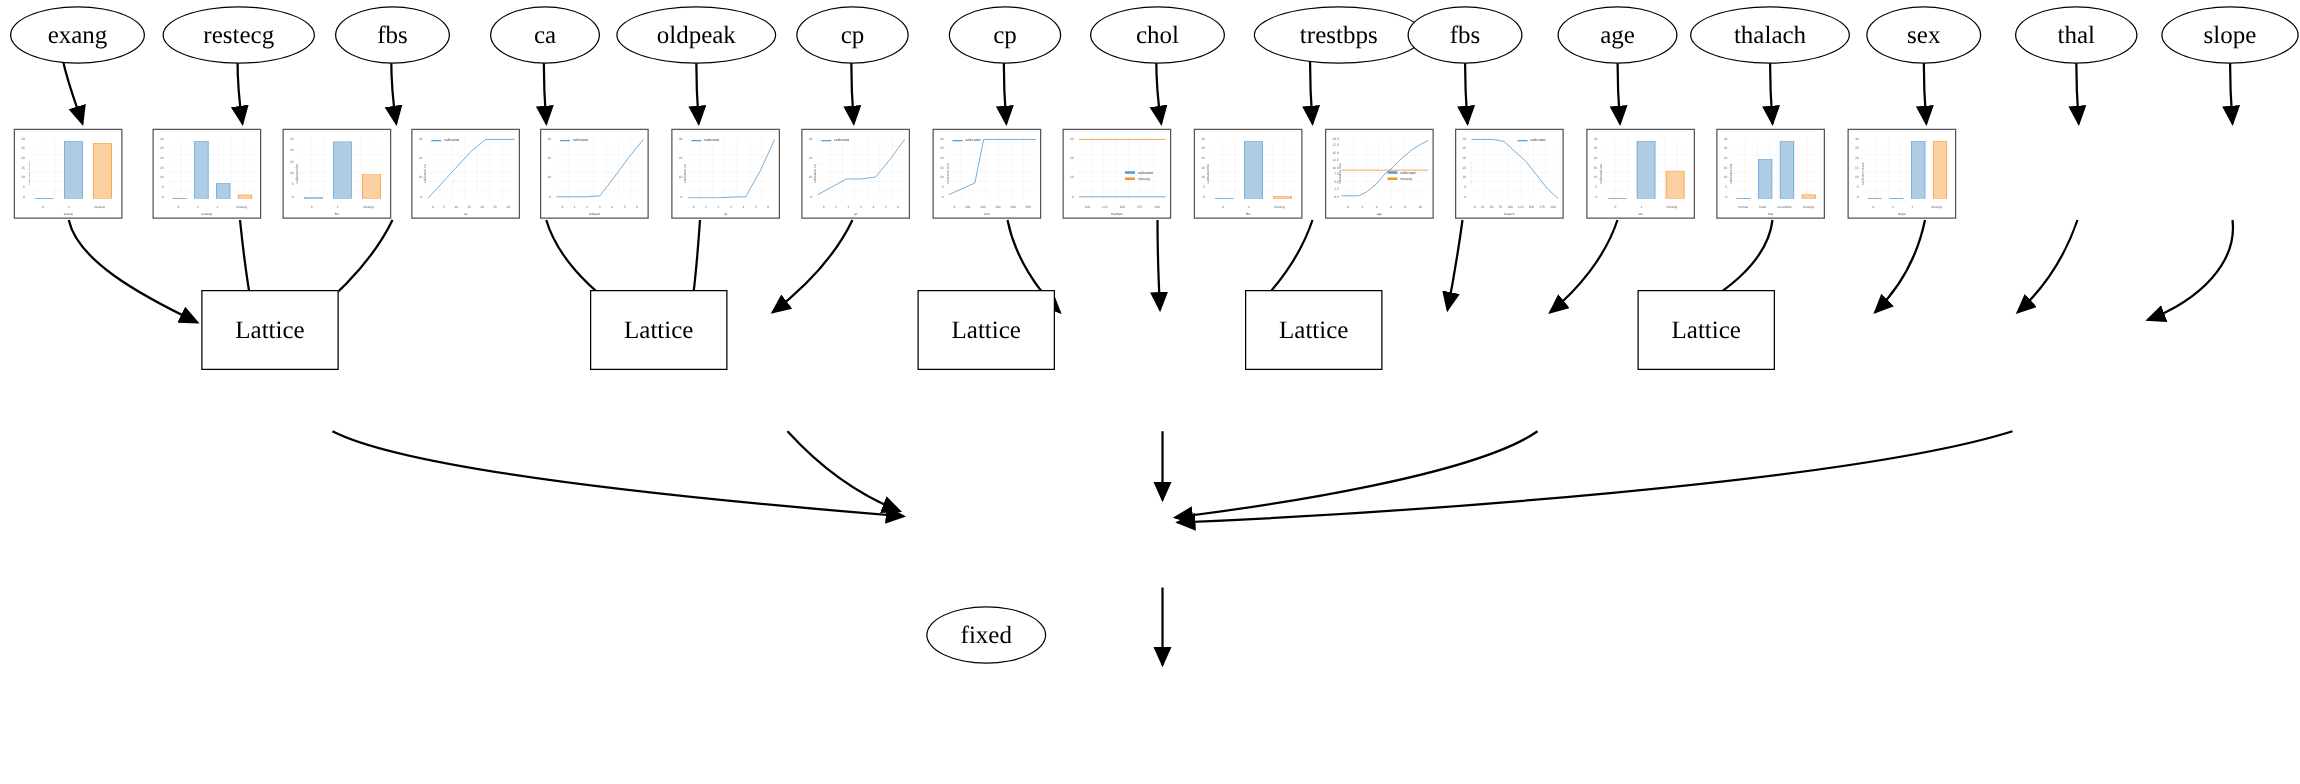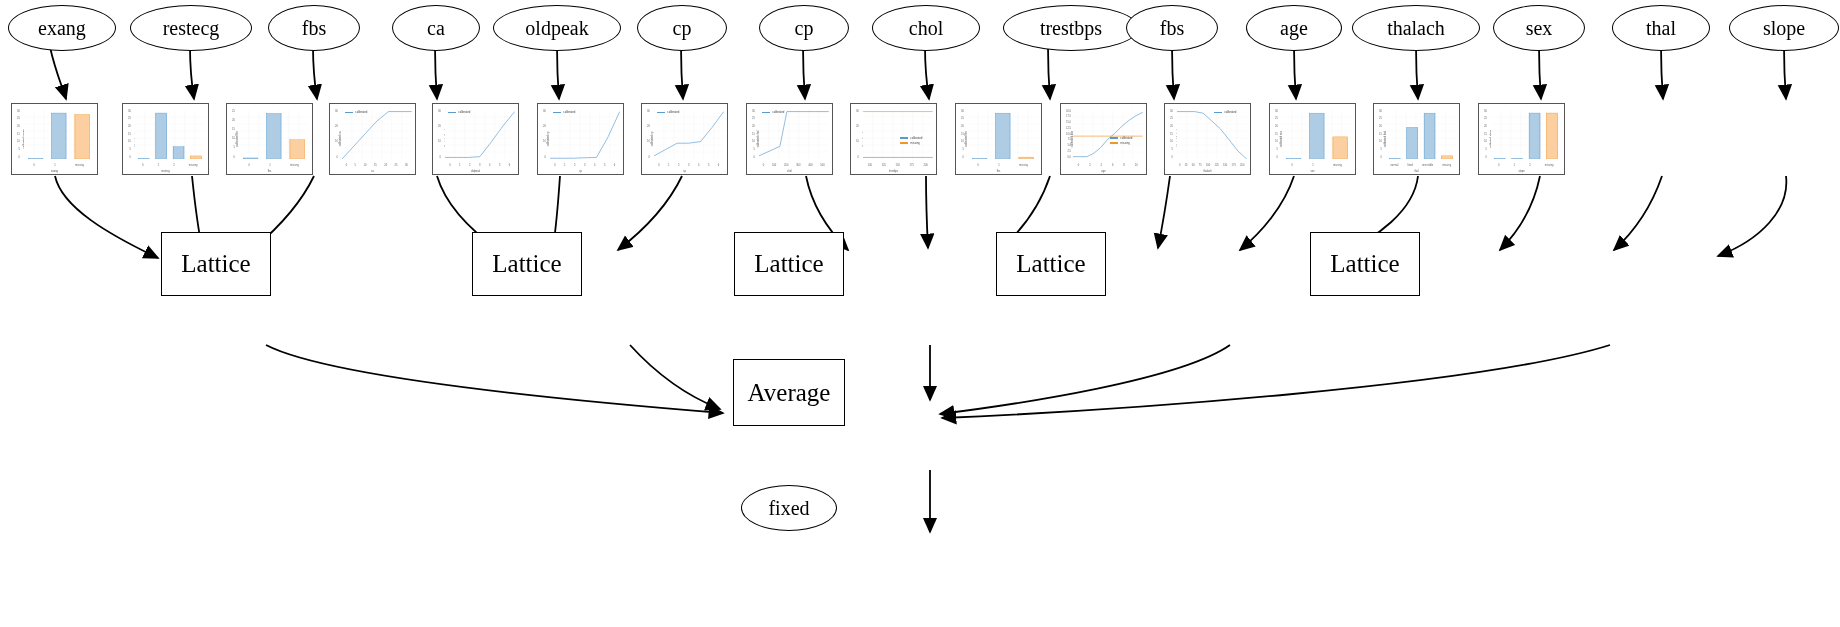--- a/index.html
+++ b/index.html
@@ -7,21 +7,21 @@
        font-family:"Liberation Serif","DejaVu Serif",serif;color:#000;}
   #stage{position:absolute;inset:0;}
   svg.edges{position:absolute;left:0;top:0;width:1840px;height:627px;pointer-events:none;}
 
   .node-ellipse{position:absolute;border:1.6px solid #000;border-radius:50%;
        background:#fff;display:flex;align-items:center;justify-content:center;
        font-size:20px;line-height:1;box-sizing:border-box;}
 
   .box{position:absolute;border:1.6px solid #000;background:#fff;
        display:flex;align-items:center;justify-content:center;
-       font-size:25px;box-sizing:border-box;}
+       font-size:20px;box-sizing:border-box;}
 
   .plot{position:absolute;border:1.5px solid #555;background:#fff;box-sizing:border-box;
         overflow:hidden;}
   .plot .inner{position:absolute;left:14%;top:8%;right:4%;bottom:22%;background:#fff;}
   .plot svg{position:absolute;left:0;top:0;width:100%;height:100%;}
   .axlabel{position:absolute;font-family:"Liberation Sans","DejaVu Sans",sans-serif;
            color:#555;font-size:2.6px;}
   .ylab{left:3px;top:50%;transform:translateY(-50%) rotate(-90deg);transform-origin:center;
         white-space:nowrap;}
   .xlab{bottom:1px;left:0;width:100%;text-align:center;}
@@ -741,21 +741,18 @@
   <div class="box" style="left:734px;top:232px;width:110px;height:64px;">
       <span>Lattice</span>
     </div>
   <div class="box" style="left:996px;top:232px;width:110px;height:64px;">
       <span>Lattice</span>
     </div>
   <div class="box" style="left:1310px;top:232px;width:110px;height:64px;">
       <span>Lattice</span>
     </div>
 
-  <div class="box" style="left:733px;top:359px;width:112px;height:67px;">
-      <span>Average</span>
-    </div>
 
   <div class="node-ellipse" style="left:741px;top:485px;width:96px;height:46px;">
       <span>fixed</span>
     </div>
 
 </div>
 
 </body></html>

